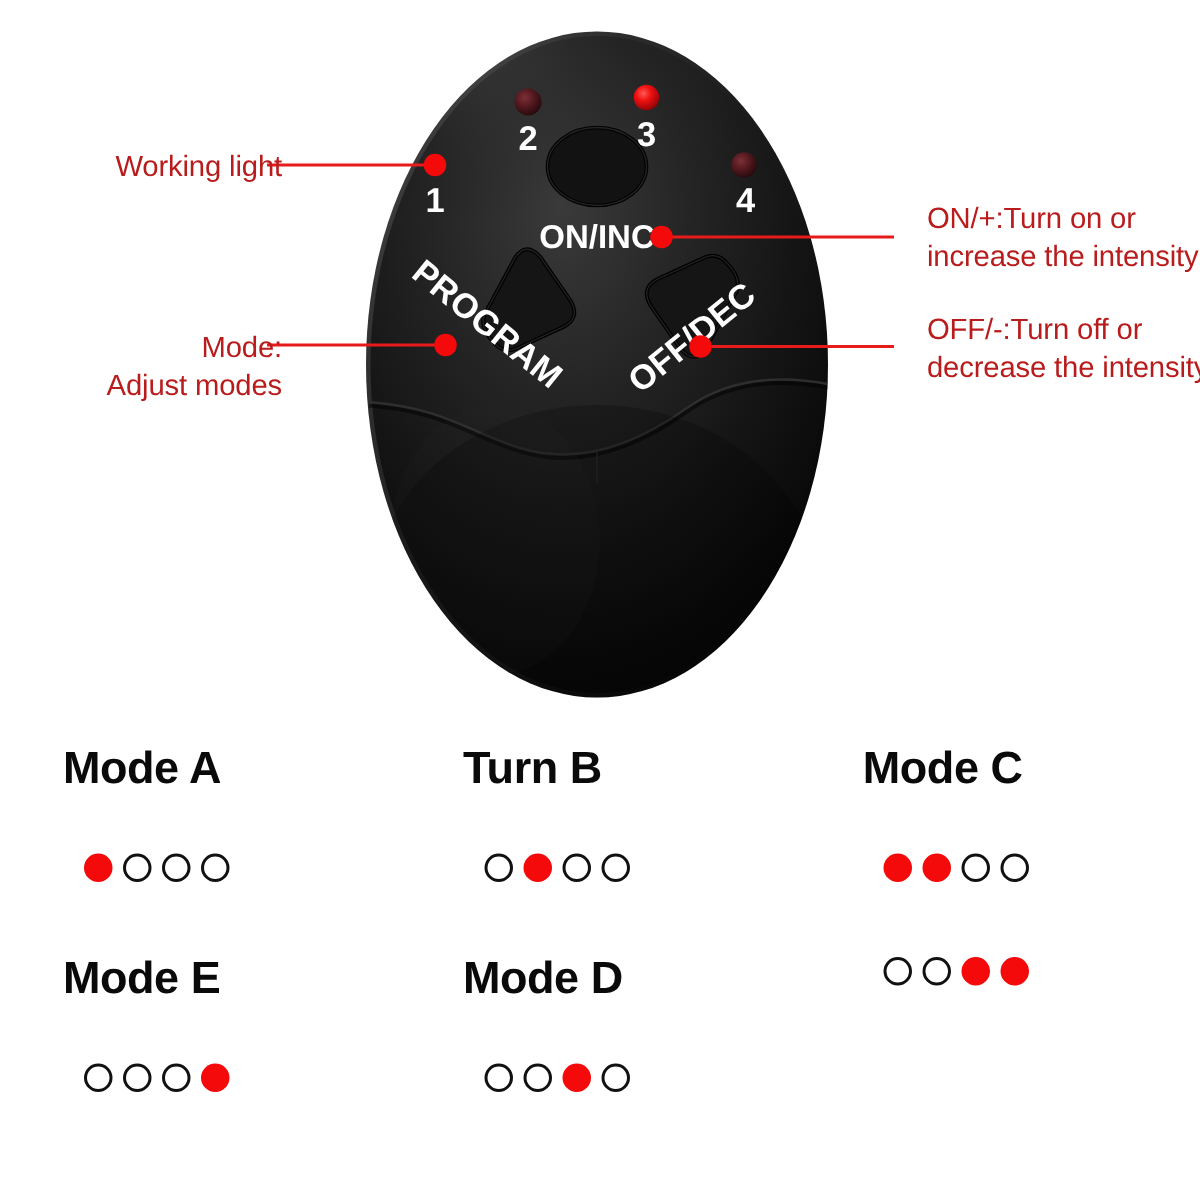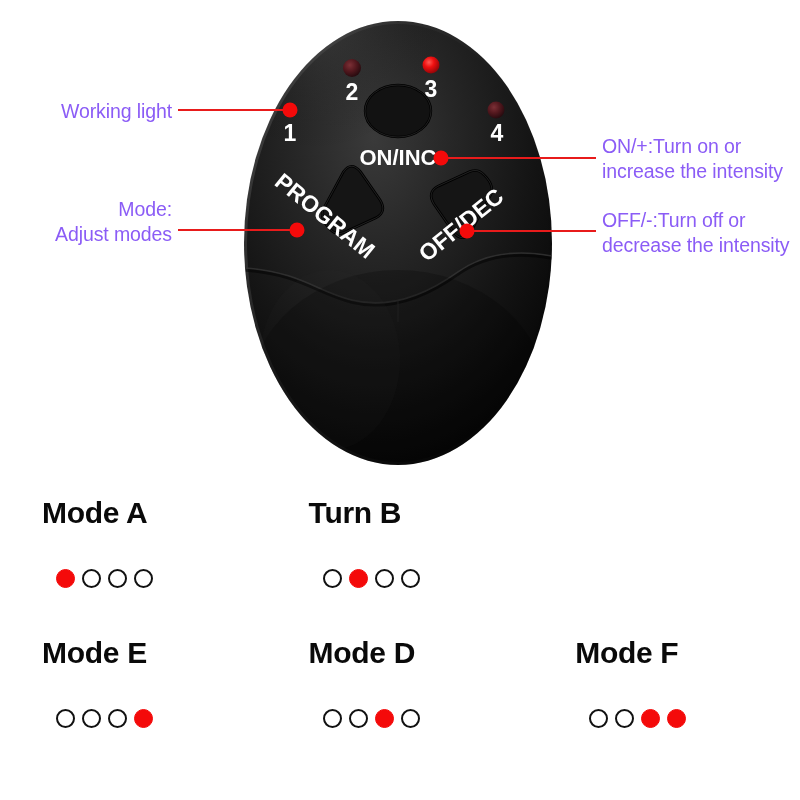--- a/index.html
+++ b/index.html
@@ -27,24 +27,25 @@
     width: 800px;
     height: 480px;
   }
   .device-svg { position: absolute; left: 0; top: 0; }
 
   
   .callout {
     position: absolute;
     font-size: 19.5px;
     line-height: 1.28;
-    color: #8b5cf6;
+    color: #b91c1c;
     font-weight: 400;
     letter-spacing: -0.1px;
     white-space: pre-line;
+    margin-left: 16px;
   }
   .callout.right-side { text-align: left; }
   .callout.left-side  { text-align: right; }
 
   
   .modes {
     position: absolute;
     left: 0;
     top: 498px;
     width: 800px;
@@ -174,21 +175,21 @@
 
       <line x1="441" y1="158" x2="596" y2="158" stroke="#e81b1b" stroke-width="2.1"></line>
       <circle cx="441" cy="158" r="7.5" fill="#f40a0a"></circle>
 
       <line x1="467" y1="231" x2="596" y2="231" stroke="#e81b1b" stroke-width="2.1"></line>
       <circle cx="467" cy="231" r="7.5" fill="#f40a0a"></circle>
     </svg>
 
     <div class="callout left-side" style="left: 0px; top: 99px; width: 172px;">Working light</div>
 
-    <div class="callout left-side" style="left: 0px; top: 197px; width: 172px;">Mode:
+    <div class="callout left-side" style="left: 0px; top: 220px; width: 172px;">Mode:
 Adjust modes</div>
 
     <div class="callout right-side" style="left: 602px; top: 134px; width: 200px;">ON/+:Turn on or
 increase the intensity</div>
 
     <div class="callout right-side" style="left: 602px; top: 208px; width: 200px;">OFF/-:Turn off or
 decrease the intensity</div>
   </div>
 
   <div class="modes">
@@ -205,20 +206,29 @@
       </div>
       <div class="mode-cell">
         <div class="mode-title">Turn B</div>
         <div class="dots">
             <span class="dot off"></span>
             <span class="dot on"></span>
             <span class="dot off"></span>
             <span class="dot off"></span>
           </div>
       </div>
+      <div class="mode-cell">
+        <div class="mode-title">Mode C</div>
+        <div class="dots">
+            <span class="dot on"></span>
+            <span class="dot on"></span>
+            <span class="dot off"></span>
+            <span class="dot off"></span>
+          </div>
+      </div>
     </div>
 
     <div class="mode-row">
       <div class="mode-cell">
         <div class="mode-title">Mode E</div>
         <div class="dots">
             <span class="dot off"></span>
             <span class="dot off"></span>
             <span class="dot off"></span>
             <span class="dot on"></span>
@@ -227,21 +237,20 @@
       <div class="mode-cell">
         <div class="mode-title">Mode D</div>
         <div class="dots">
             <span class="dot off"></span>
             <span class="dot off"></span>
             <span class="dot on"></span>
             <span class="dot off"></span>
           </div>
       </div>
       <div class="mode-cell">
-        <div class="mode-title">Mode F</div>
         <div class="dots">
             <span class="dot off"></span>
             <span class="dot off"></span>
             <span class="dot on"></span>
             <span class="dot on"></span>
           </div>
       </div>
     </div>
 
   </div>

